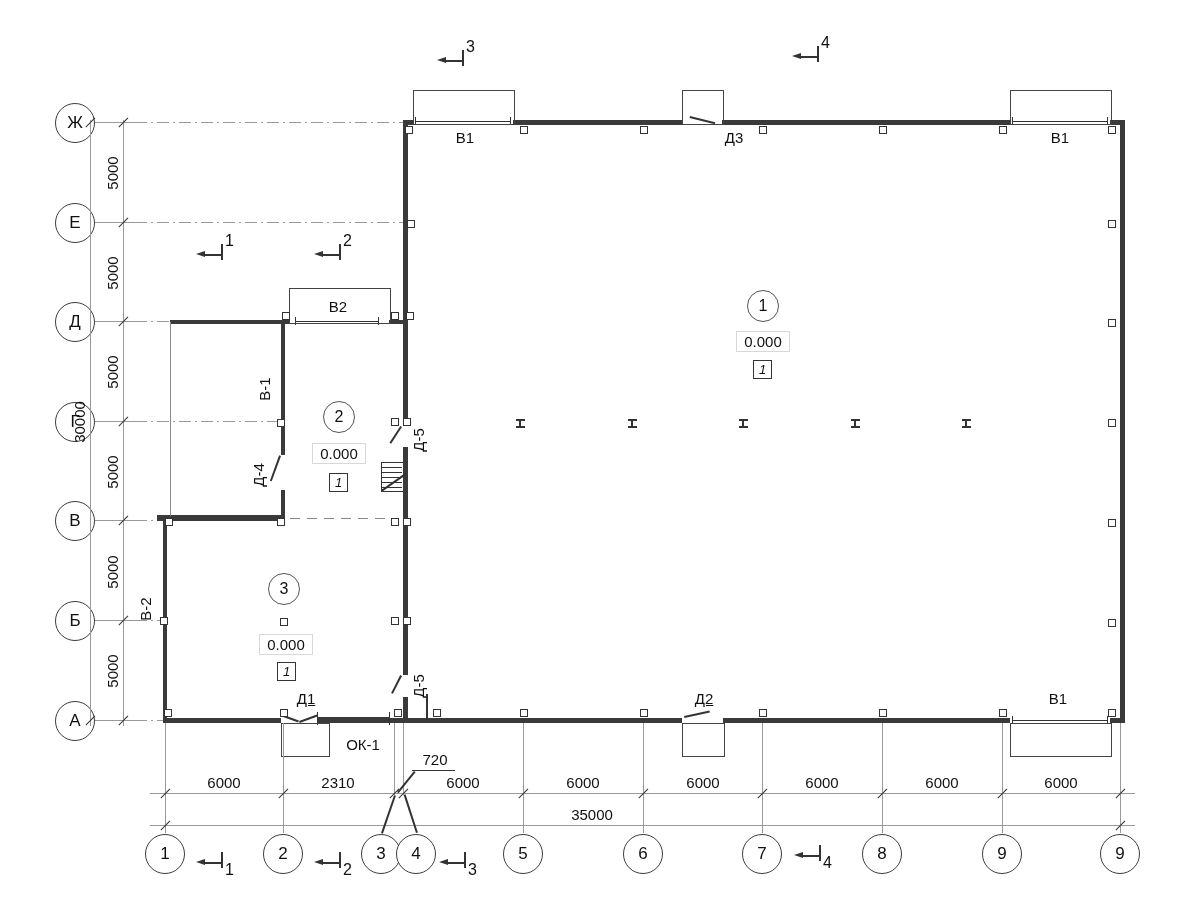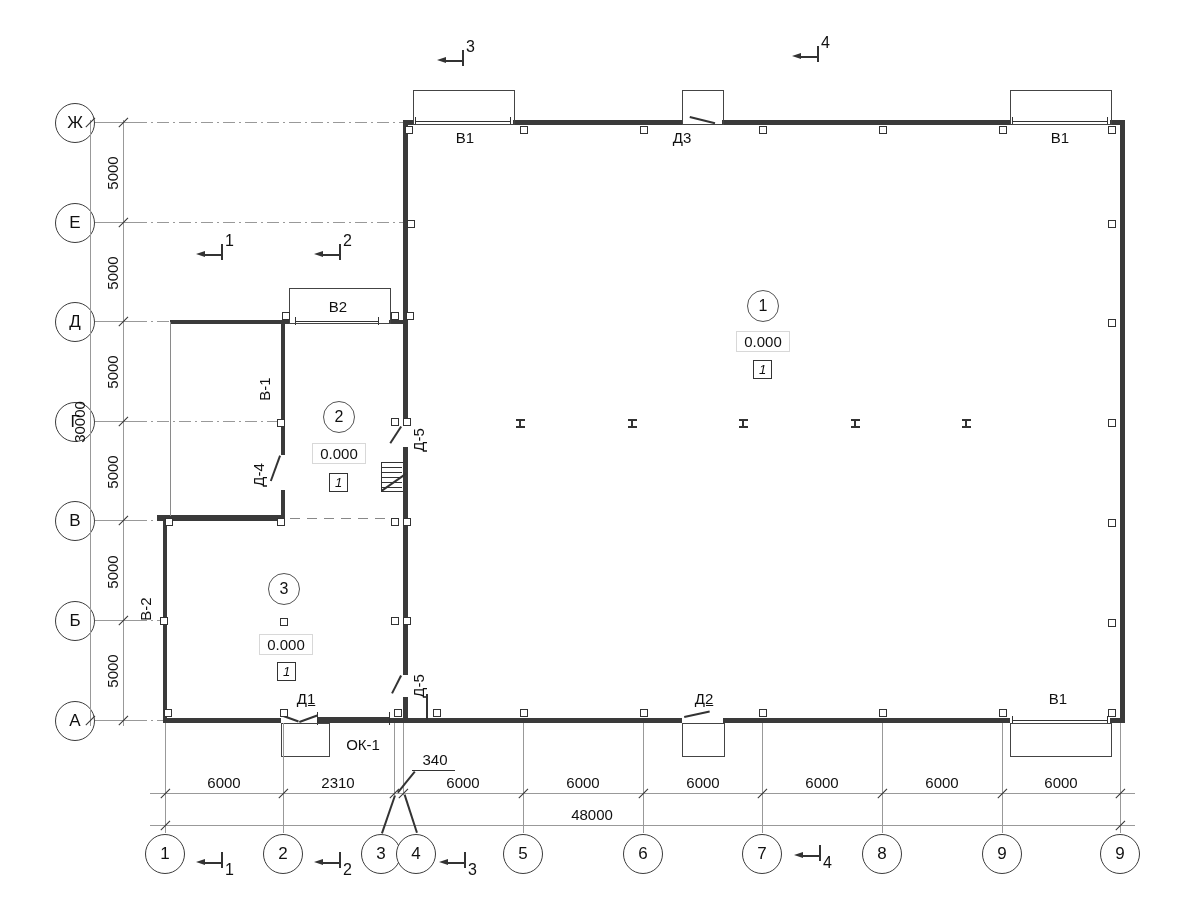--- a/index.html
+++ b/index.html
@@ -100,28 +100,28 @@
   <div class="txt rot" style="left:104px;top:195px;width:44px;">5000</div>
   <div class="txt rot" style="left:104px;top:295px;width:44px;">5000</div>
   <div class="txt rot" style="left:104px;top:394px;width:44px;">5000</div>
   <div class="txt rot" style="left:104px;top:494px;width:44px;">5000</div>
   <div class="txt rot" style="left:104px;top:594px;width:44px;">5000</div>
   <div class="txt rot" style="left:104px;top:693px;width:44px;">5000</div>
   <div class="txt rot" style="left:71px;top:452px;width:60px;">30000</div>
 
   <div class="txt ctr" style="left:194px;top:774px;width:60px;">6000</div>
   <div class="txt ctr" style="left:308px;top:774px;width:60px;">2310</div>
-  <div class="txt ctr" style="left:413px;top:751px;width:44px;">340</div>
+  <div class="txt ctr" style="left:413px;top:751px;width:44px;">720</div>
   <div class="txt ctr" style="left:433px;top:774px;width:60px;">6000</div>
   <div class="txt ctr" style="left:553px;top:774px;width:60px;">6000</div>
   <div class="txt ctr" style="left:673px;top:774px;width:60px;">6000</div>
   <div class="txt ctr" style="left:792px;top:774px;width:60px;">6000</div>
   <div class="txt ctr" style="left:912px;top:774px;width:60px;">6000</div>
   <div class="txt ctr" style="left:1031px;top:774px;width:60px;">6000</div>
-  <div class="txt ctr" style="left:558px;top:806px;width:68px;">48000</div>
+  <div class="txt ctr" style="left:558px;top:806px;width:68px;">35000</div>
 
   <div class="secm" style="left:437px;top:46px;">
       <div class="bar"></div>
       <div class="hl"></div>
       <div class="ah"></div>
       <span class="num">3</span>
     </div>
   <div class="secm" style="left:792px;top:42px;">
       <div class="bar"></div>
       <div class="hl"></div>
@@ -177,21 +177,21 @@
   <div class="elev" style="left:312px;top:443px;">0.000</div>
   <div class="flbox" style="left:329px;top:473px;">1</div>
 
   <div class="roomcirc" style="left:268px;top:573px;">
       <span>3</span>
     </div>
   <div class="elev" style="left:259px;top:634px;">0.000</div>
   <div class="flbox" style="left:277px;top:662px;">1</div>
 
   <div class="txt ctr" style="left:440px;top:129px;width:50px;">В1</div>
-  <div class="txt ctr" style="left:657px;top:129px;width:50px;">Д3</div>
+  <div class="txt ctr" style="left:709px;top:129px;width:50px;">Д3</div>
   <div class="txt ctr" style="left:1035px;top:129px;width:50px;">В1</div>
   <div class="txt ctr" style="left:313px;top:298px;width:50px;">В2</div>
   <div class="txt rot" style="left:256px;top:410px;width:42px;">В-1</div>
   <div class="txt rot" style="left:250px;top:496px;width:42px;">Д-4</div>
   <div class="txt rot" style="left:410px;top:461px;width:42px;">Д-5</div>
   <div class="txt rot" style="left:410px;top:707px;width:42px;">Д-5</div>
   <div class="txt rot" style="left:137px;top:630px;width:42px;">В-2</div>
   <div class="txt ctr" style="left:281px;top:690px;width:50px;text-decoration:underline;">Д1</div>
   <div class="txt ctr" style="left:336px;top:736px;width:54px;">ОК-1</div>
   <div class="txt ctr" style="left:679px;top:690px;width:50px;text-decoration:underline;">Д2</div>

